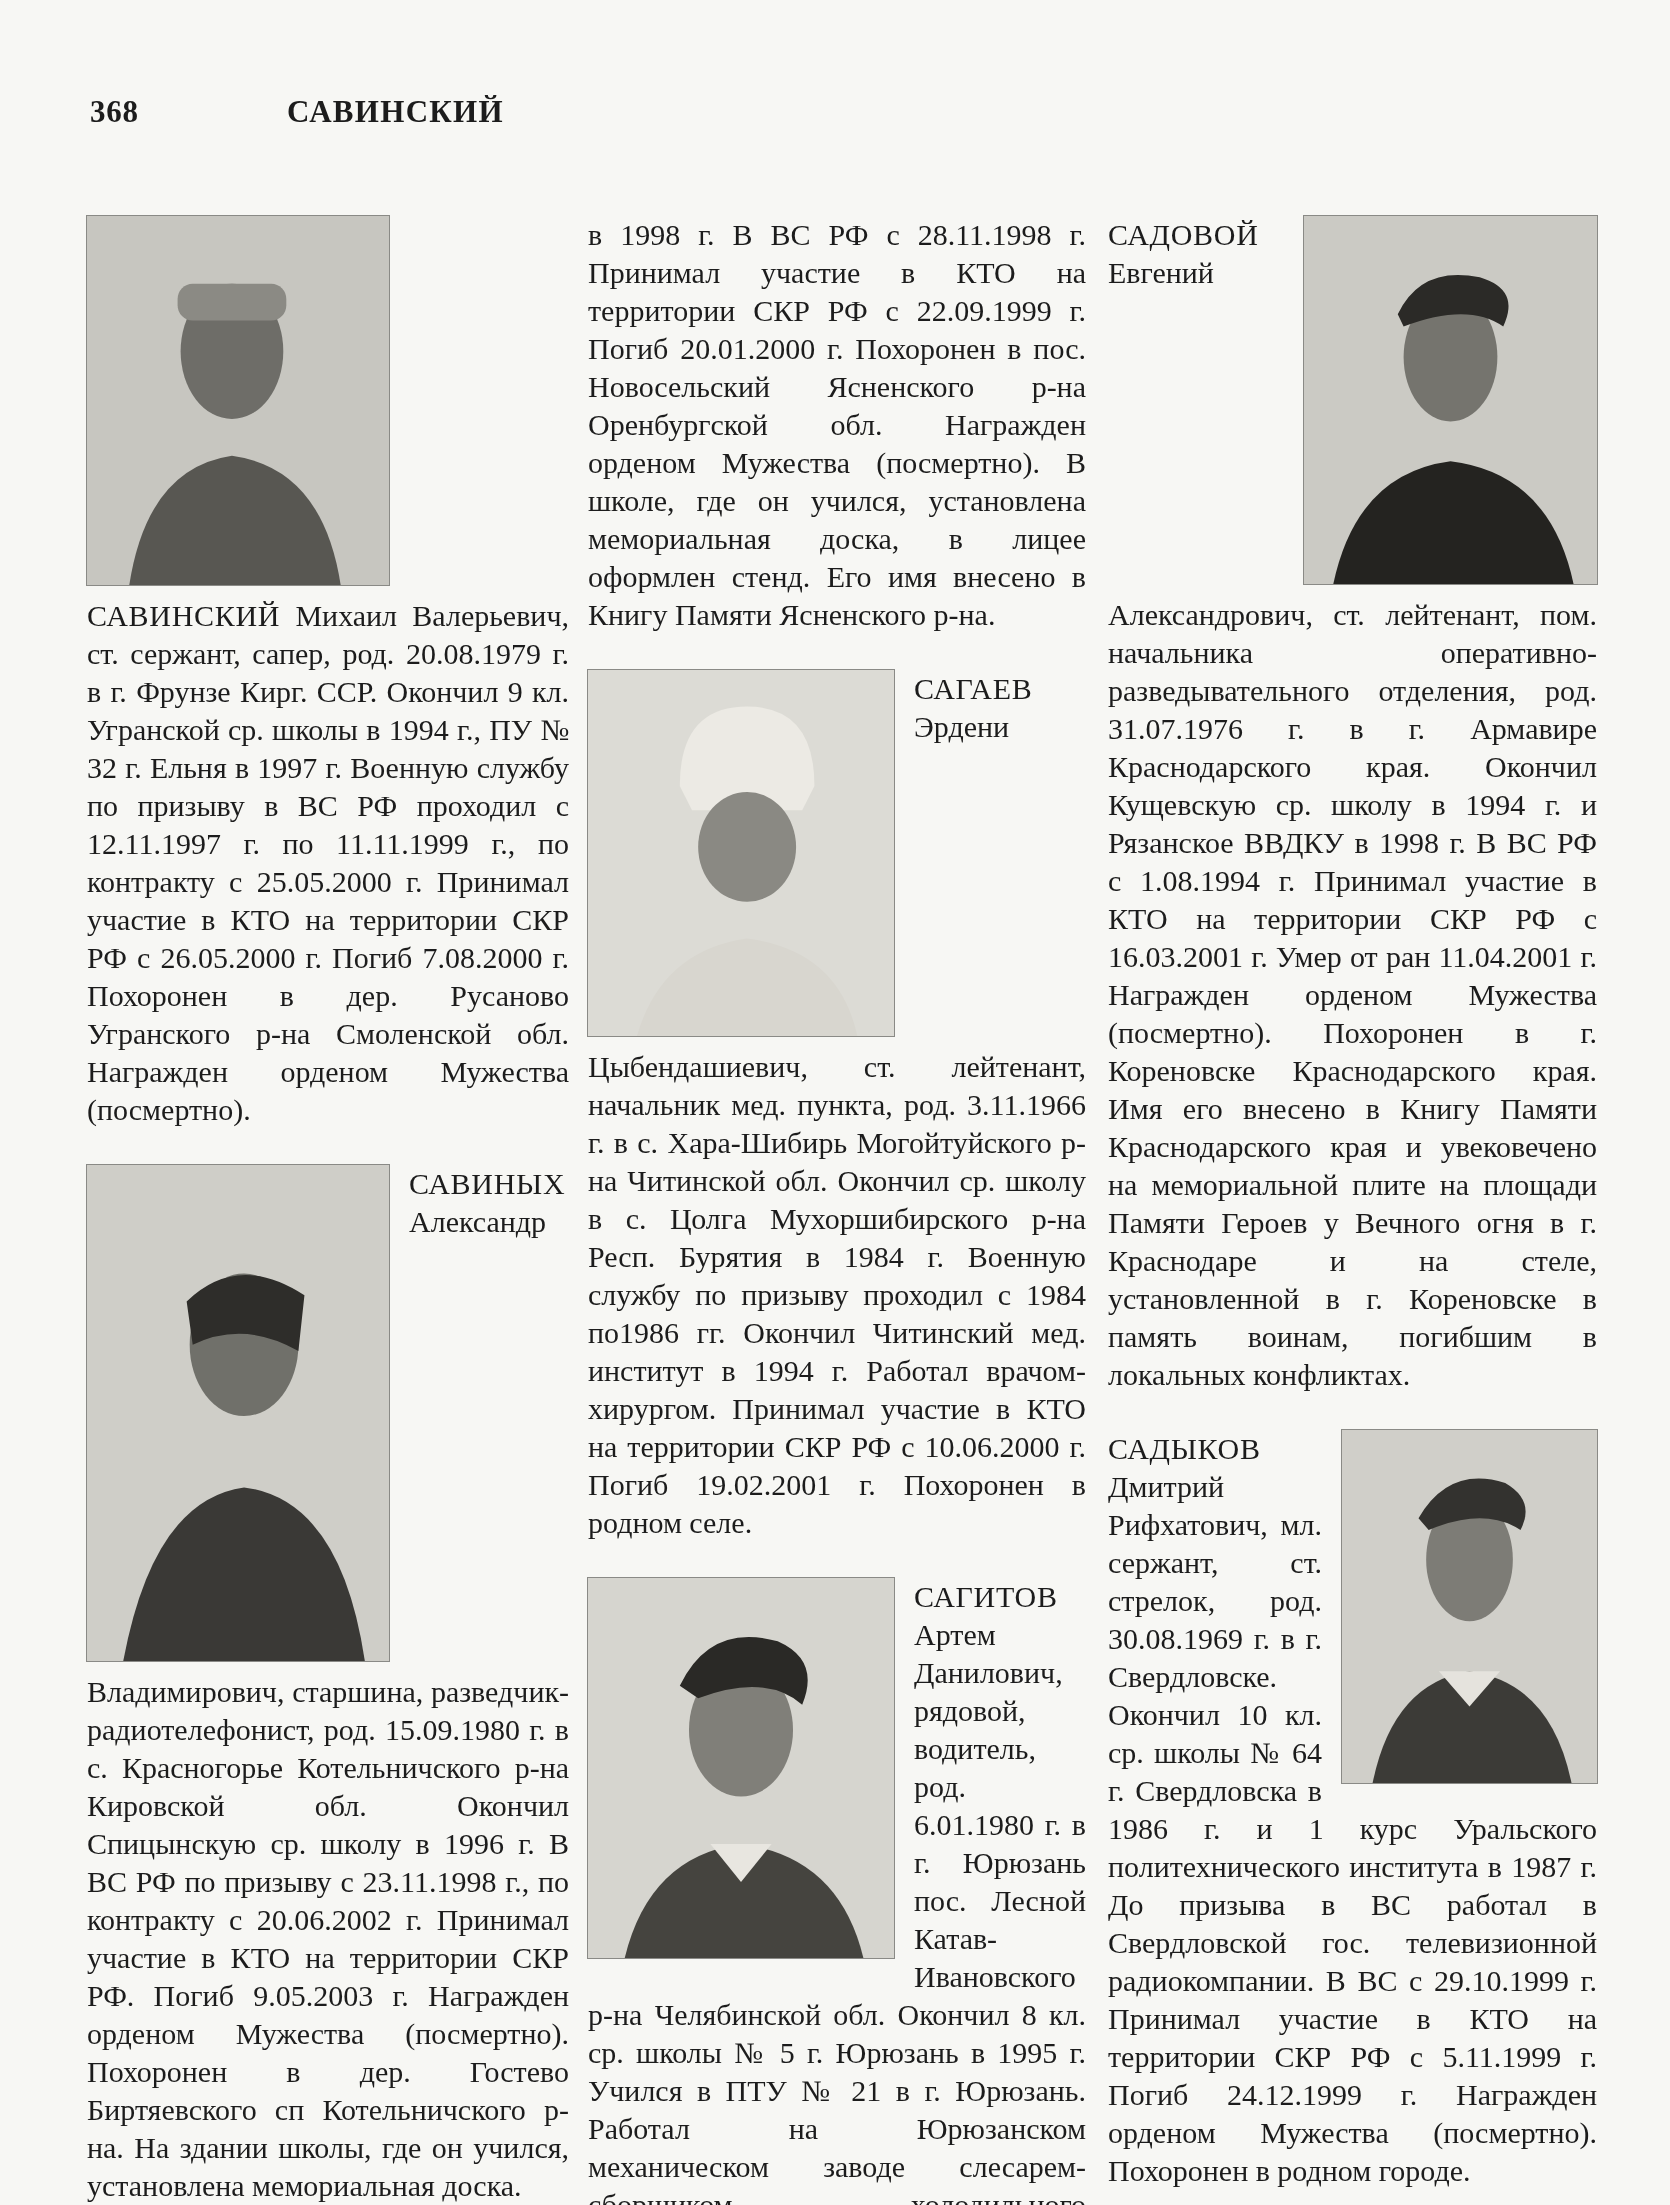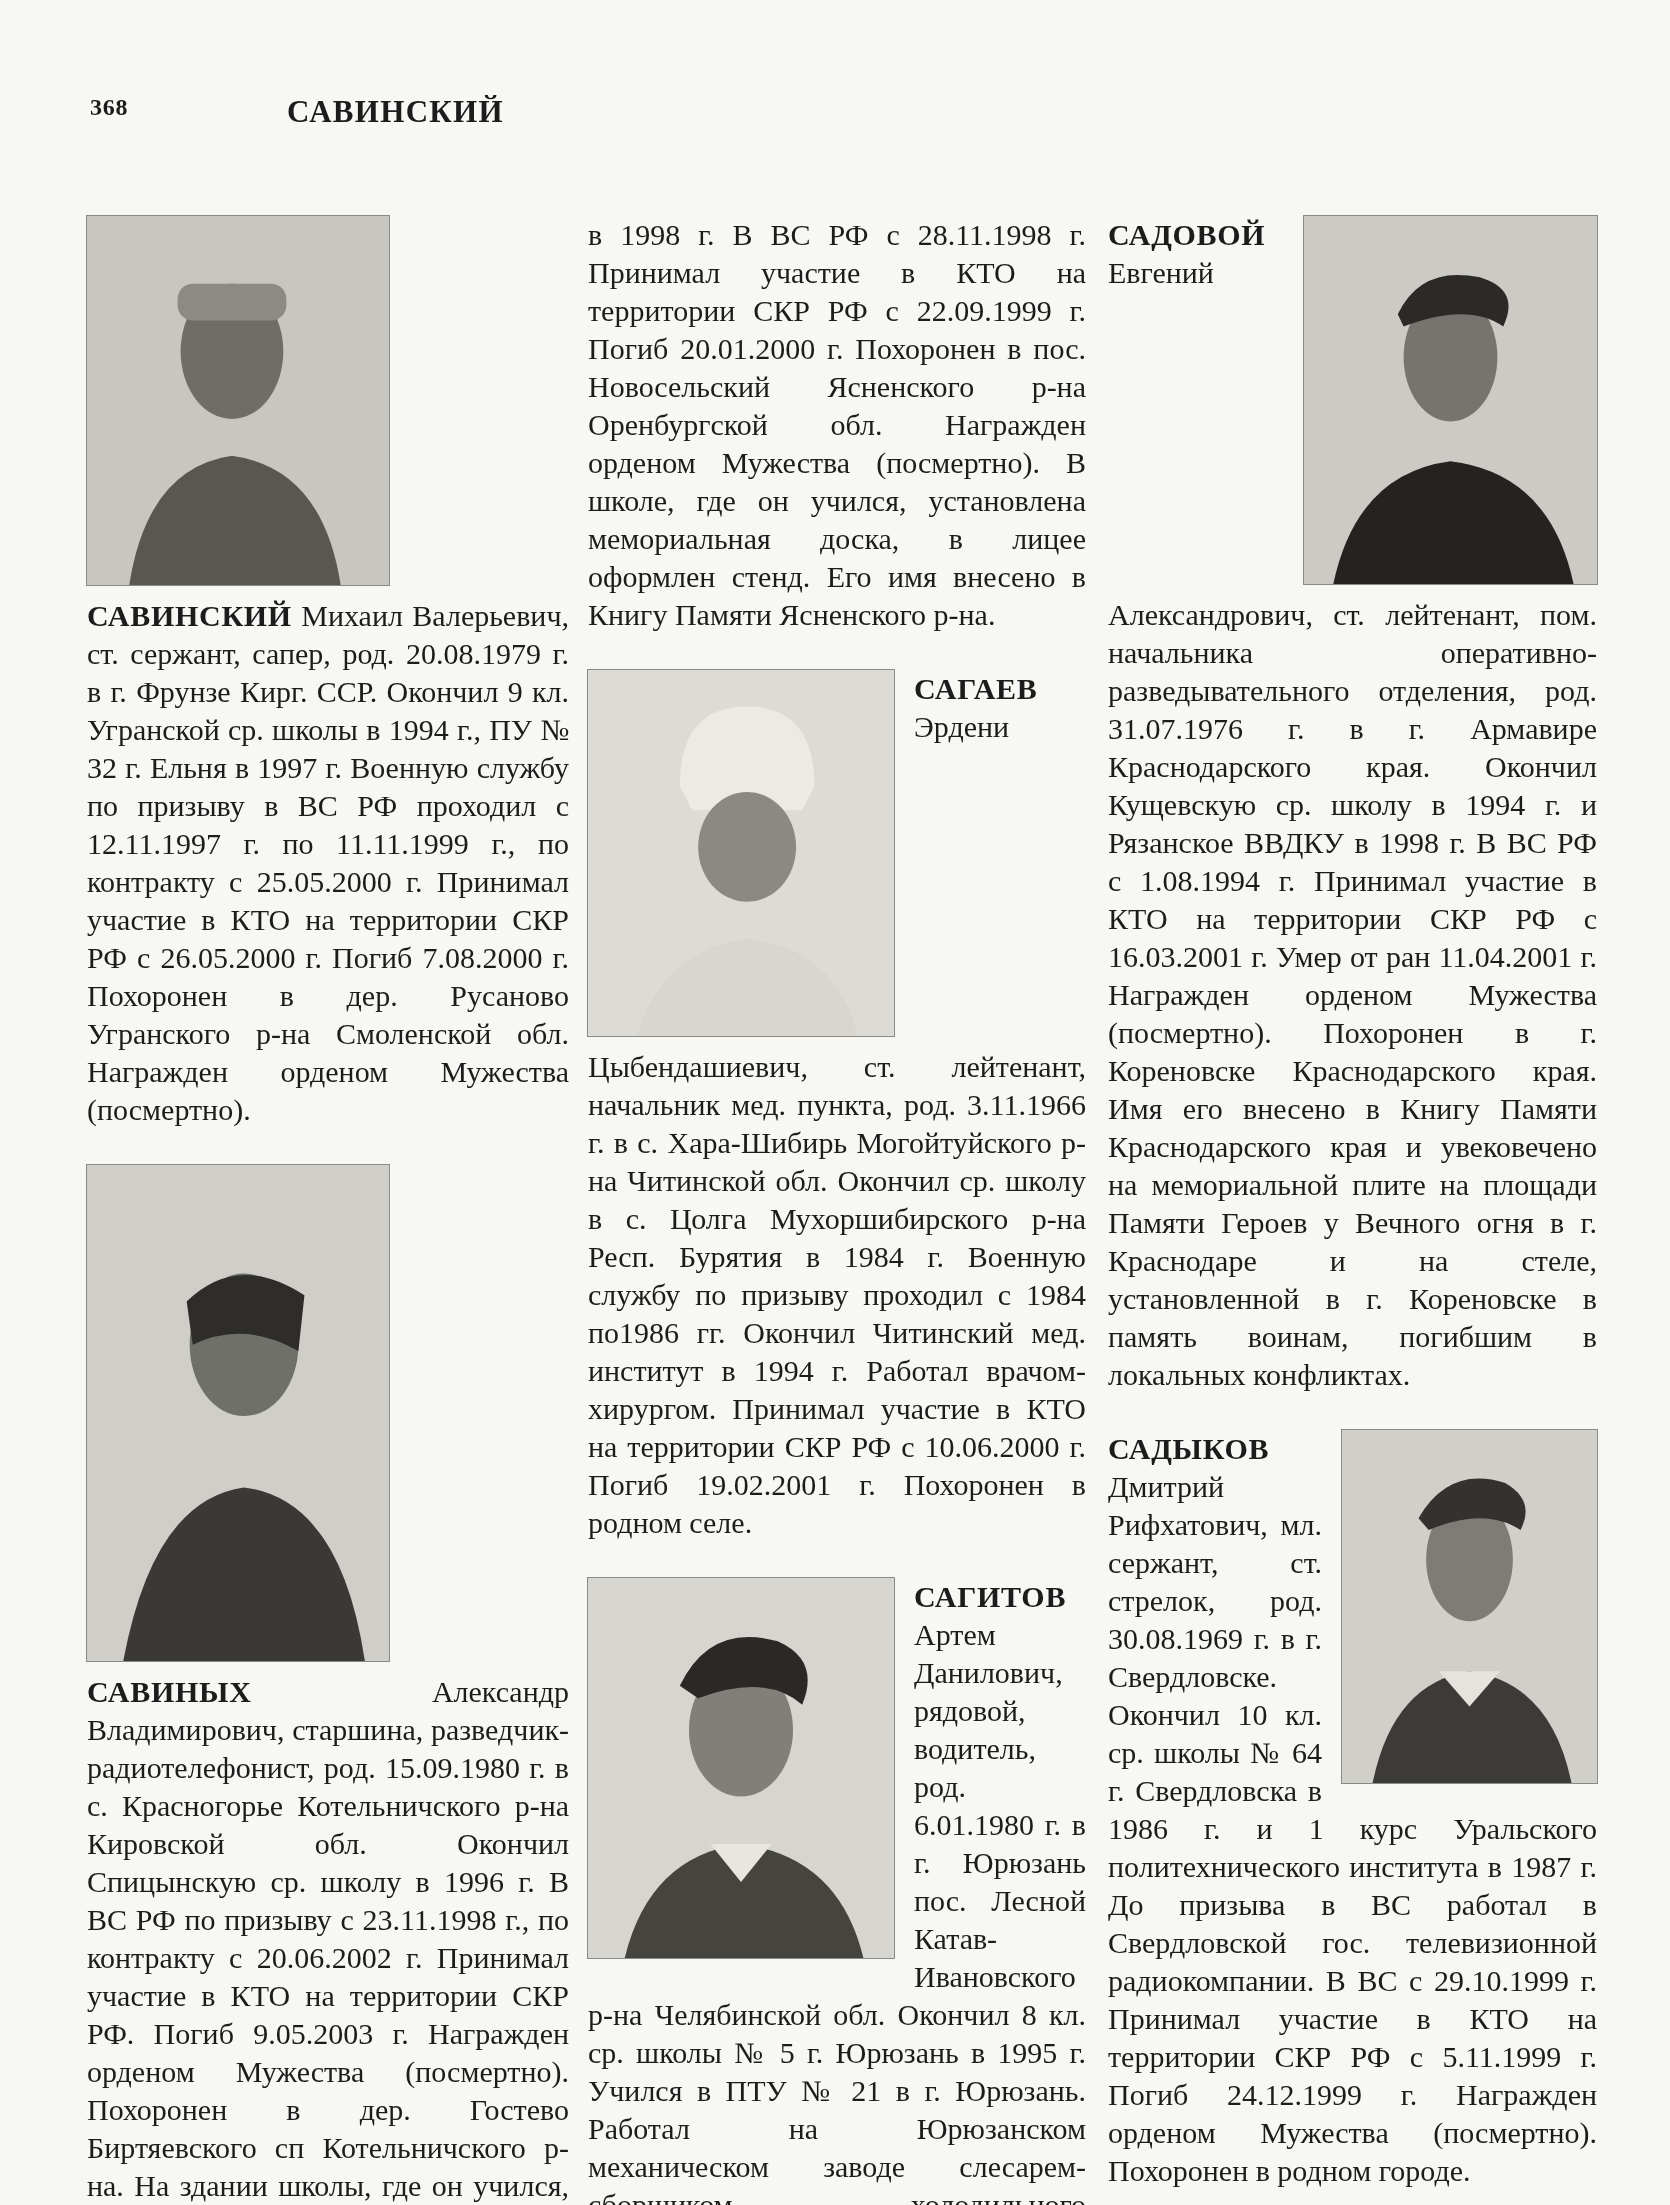--- a/index.html
+++ b/index.html
@@ -13,21 +13,21 @@
     height: 2205px;
     background: #f7f7f4;
     color: #1c1c1c;
     font-family: "Liberation Serif", "DejaVu Serif", serif;
     overflow: hidden;
   }
   .page-number {
     position: absolute;
     left: 90px;
     top: 94px;
-    font-size: 24px;
+    font-size: 31px;
     font-weight: bold;
     letter-spacing: 0.7px;
     font-family: Liberation Serif, serif;
   }
   .running-header {
     position: absolute;
     left: 287px;
     top: 94px;
     font-size: 31px;
     font-weight: bold;
@@ -43,21 +43,21 @@
   .col-1 { left: 87px;  width: 482px; }
   .col-2 { left: 588px;  width: 498px; }
   .col-3 { left: 1108px; width: 489px; }
 
   p.entry {
     margin: 12px 0 36px 0;
     text-align: justify;
   }
   p.entry:last-child { margin-bottom: 0; }
   .surname {
-    font-weight: bold;
+    font-weight: normal;
     letter-spacing: 0.7px;
   }
 
   
   .photo {
     display: block;
     background: linear-gradient(160deg, #e3e2de 0%, #c9c8c2 55%, #b4b3ad 100%);
     outline: 0.7px solid #8a8a86;
     box-shadow: 0 0 0 0.7px #d5d5d0 inset;
   }

